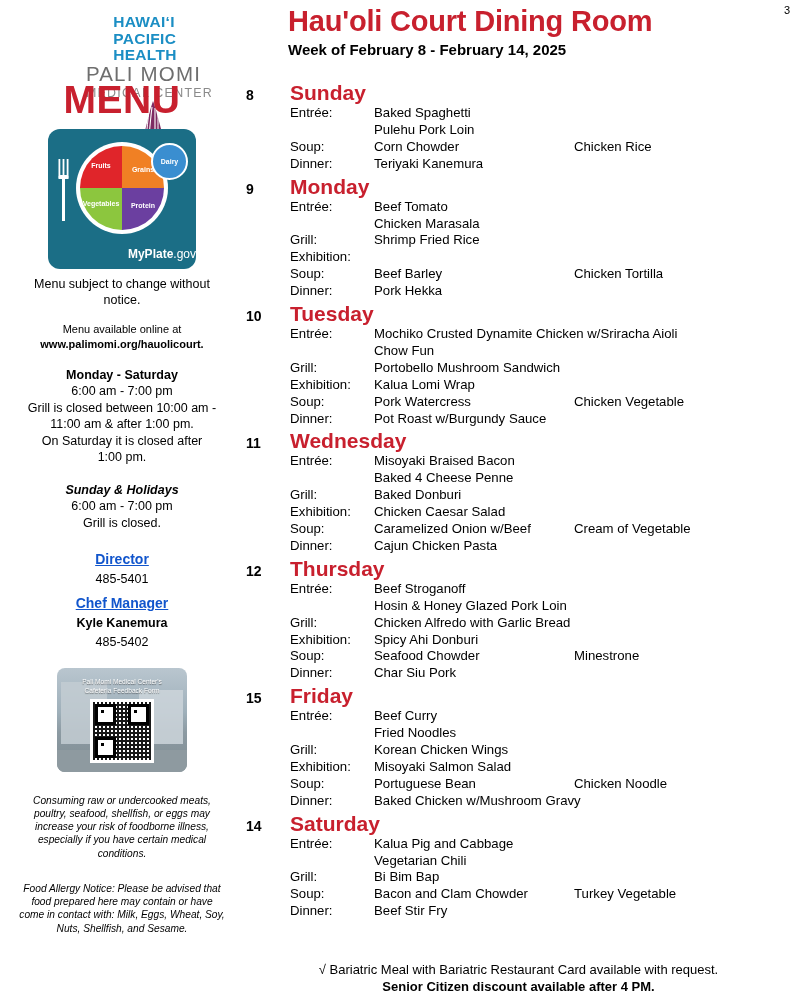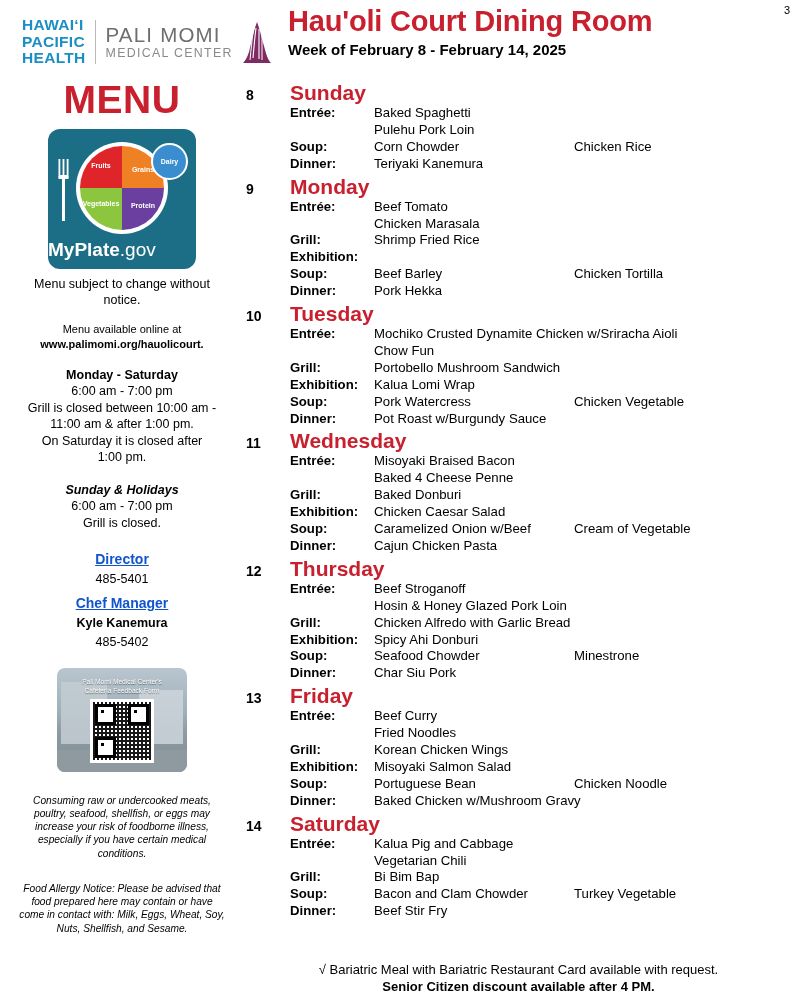--- a/index.html
+++ b/index.html
@@ -28,20 +28,21 @@
 
   
   .logo-bar {
     position: absolute;
     left: 22px;
     top: 14px;
     width: 255px;
     height: 56px;
     display: flex;
     align-items: center;
+    flex-direction: column;
   }
   .hph-stack {
     font-size: 15.5px;
     font-weight: bold;
     line-height: 1.08;
     letter-spacing: 0.3px;
     color: #1b8ec4;
     text-align: left;
     padding-right: 9px;
   }
@@ -166,22 +167,22 @@
     position: absolute;
     left: 10px;
     top: 30px;
     width: 11px;
     height: 62px;
   }
   .mp-gov {
     position: absolute;
     bottom: 8px;
     width: 100%;
-    text-align: left;
-    font-size: 19px;
+    text-align: right;
+    font-size: 12px;
     color: #ffffff;
   }
   .mp-gov b { font-weight: bold; }
 
   .note-change {
     font-size: 12.5px;
     line-height: 1.25;
     margin-top: 8px;
     padding: 0 8px;
   }
@@ -329,21 +330,21 @@
   }
   .row {
     display: flex;
     align-items: baseline;
     line-height: 1.28;
   }
   .lbl {
     width: 84px;
     flex: 0 0 84px;
     font-size: 13.2px;
-    font-weight: bold;
+    font-weight: normal;
   }
   .v1 {
     width: 200px;
     flex: 0 0 200px;
     font-size: 13.2px;
   }
   .v1.wide { width: 340px; flex: 0 0 340px; }
   .v2 {
     font-size: 13.2px;
   }
@@ -637,21 +638,21 @@
           <div class="v2">Minestrone</div>
         </div>
         <div class="row">
           <div class="lbl">Dinner:</div>
           <div class="v1">Char Siu Pork</div>
           <div class="v2"></div>
         </div>
       </div>
     </div>
     <div class="day">
-      <div class="day-num">13</div>
+      <div class="day-num">15</div>
       <div class="day-name">Friday</div>
       <div class="rows">
         <div class="row">
           <div class="lbl">Entrée:</div>
           <div class="v1">Beef Curry</div>
           <div class="v2"></div>
         </div>
         <div class="row">
           <div class="lbl"></div>
           <div class="v1">Fried Noodles</div>

